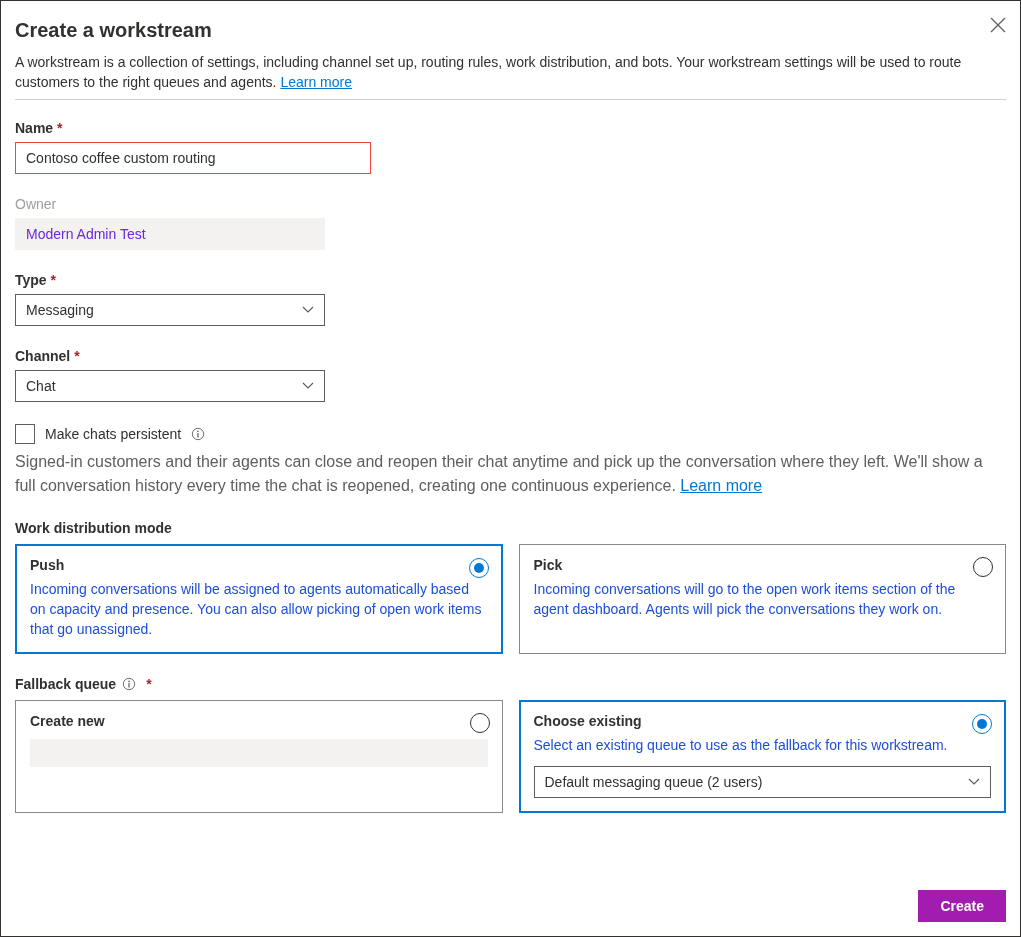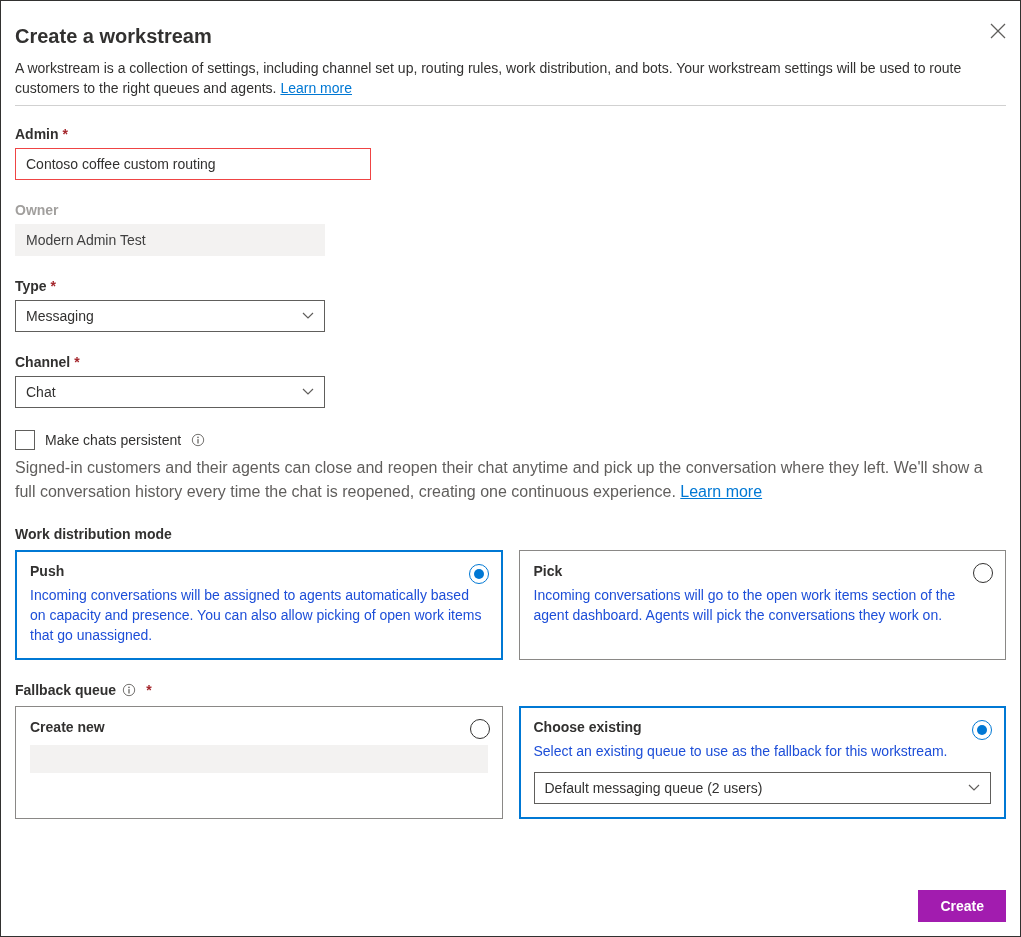--- a/index.html
+++ b/index.html
@@ -7,21 +7,21 @@
     margin: 0;
     font-family: "Segoe UI", -apple-system, sans-serif;
     font-size: 14px;
     color: #323130;
     background: #fff;
   }
   .dialog {
     width: 1021px;
     height: 937px;
     border: 1px solid #323130;
-    padding: 20px 14px 14px 14px;
+    padding: 14px 14px 14px 14px;
     position: relative;
     display: flex;
     flex-direction: column;
   }
   .dialog-header {
     display: flex;
     align-items: flex-start;
     justify-content: space-between;
   }
   .dialog-title {
@@ -43,35 +43,35 @@
   }
   .link { color: #0078d4; text-decoration: underline; cursor: pointer; }
   .form { margin-top: 20px; }
   .field { margin-bottom: 22px; }
   .field-label {
     font-size: 14px;
     font-weight: 600;
     display: block;
     margin-bottom: 6px;
   }
-  .field-label.disabled { color: #a19f9d; font-weight: 700; }
+  .field-label.disabled { color: #a19f9d; font-weight: 400; }
   .required { color: #a4262c; }
   .text-input {
     width: 356px;
     height: 32px;
     border: 1px solid #ef4444;
     padding: 4px 10px;
     font-size: 14px;
     font-family: inherit;
     color: #323130;
   }
   .text-input.disabled {
     background: #f3f2f1;
     border: 1px solid #f3f2f1;
-    color: #404040;
+    color: #6d28d9;
     width: 310px;
   }
   .dropdown {
     width: 310px;
     height: 32px;
     border: 1px solid #605e5c;
     padding: 4px 10px;
     display: flex;
     align-items: center;
     justify-content: space-between;
@@ -182,21 +182,21 @@
   </div>
 
   <div class="description">
     <span>A workstream is a collection of settings, including channel set up, routing rules, work distribution, and bots. Your workstream settings will be used to route customers to the right queues and agents. </span><a class="link">Learn more</a>
   </div>
 
   <div class="form">
 
     <div class="field">
       <label class="field-label">
-        <span>Admin</span>
+        <span>Name</span>
         <span class="required">*</span>
       </label>
       <input class="text-input" value="Contoso coffee custom routing" style="">
     </div>
 
     <div class="field">
       <label class="field-label disabled">Owner</label>
       <input class="text-input disabled" disabled="" value="Modern Admin Test" style="">
     </div>
 

